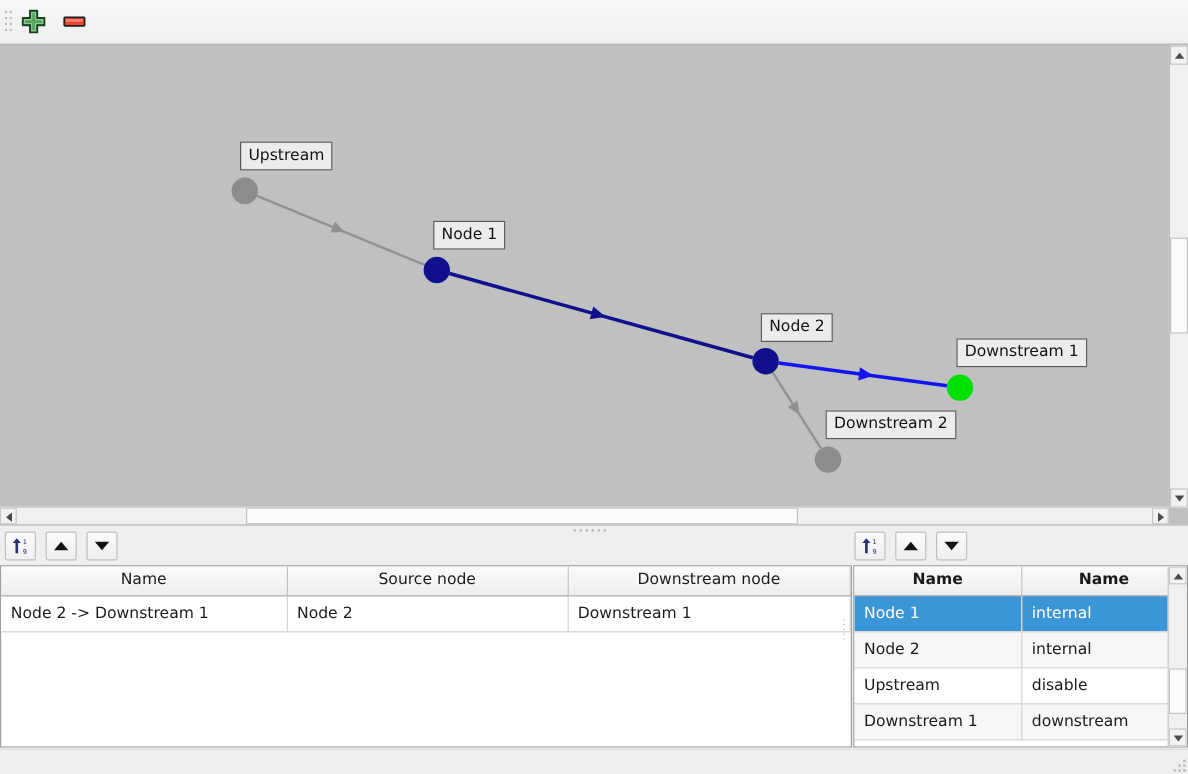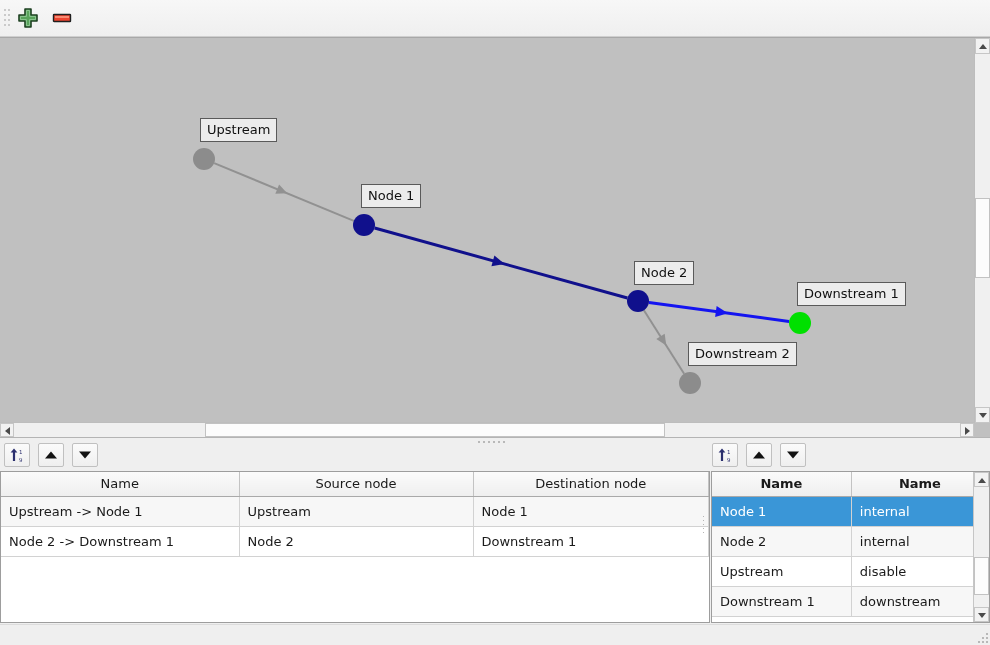--- a/index.html
+++ b/index.html
@@ -399,29 +399,24 @@
     <table class="grid">
       <colgroup>
           <col style="width:238px">
           <col style="width:234px">
           <col>
         </colgroup>
       <thead>
           <tr id="edge-head">
             <th>Name</th>
             <th>Source node</th>
-            <th>Destination node</th>
+            <th>Downstream node</th>
           </tr>
         </thead>
       <tbody id="edge-body">
-          <tr class="even">
-            <td>Upstream -&gt; Node 1</td>
-            <td>Upstream</td>
-            <td>Node 1</td>
-          </tr>
           <tr class="odd">
             <td>Node 2 -&gt; Downstream 1</td>
             <td>Node 2</td>
             <td>Downstream 1</td>
           </tr>
         </tbody>
     </table>
     <span class="row-grip" style="right:3px;top:44px">
       <i style="top:0"></i>
         <i style="top:4px"></i>

